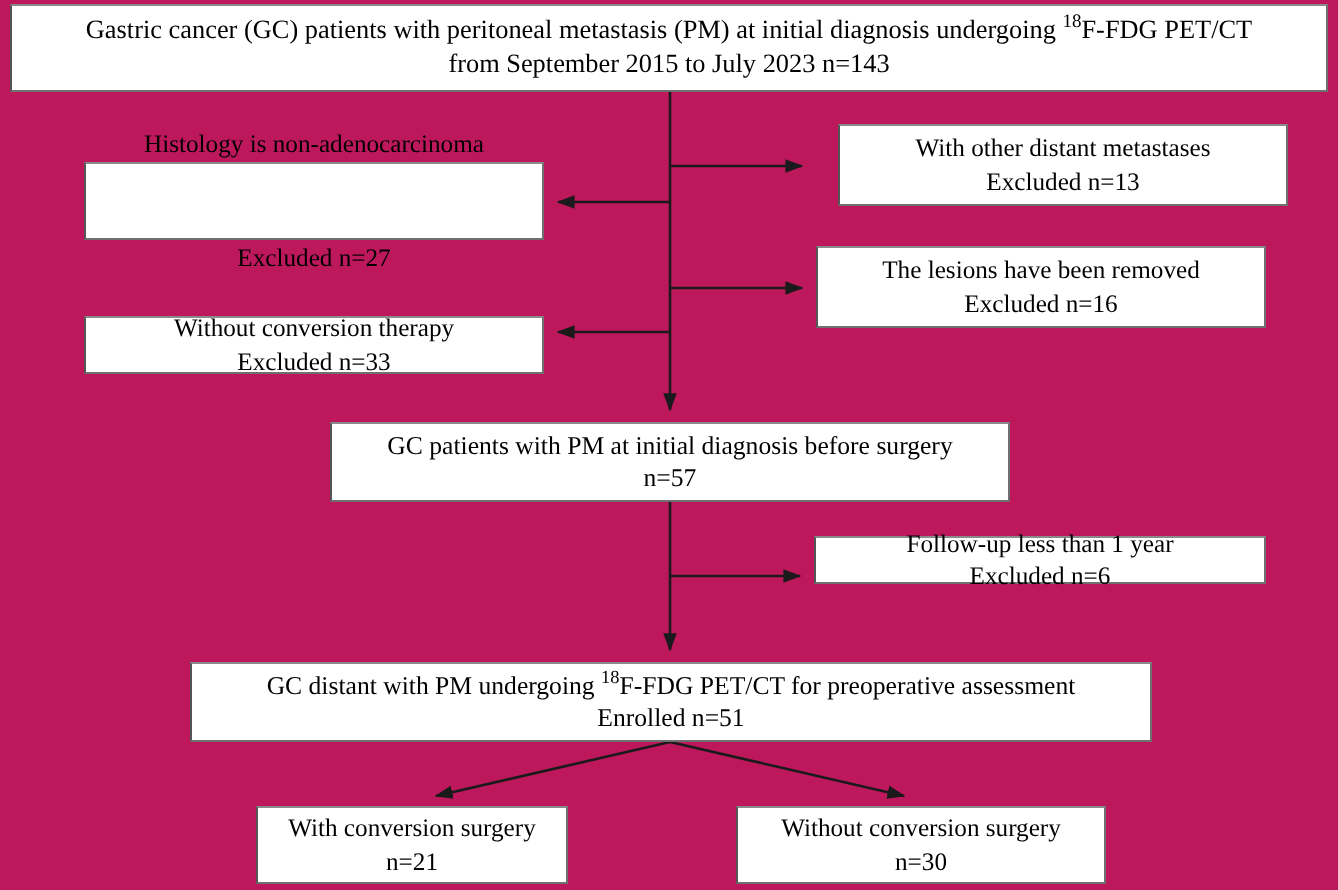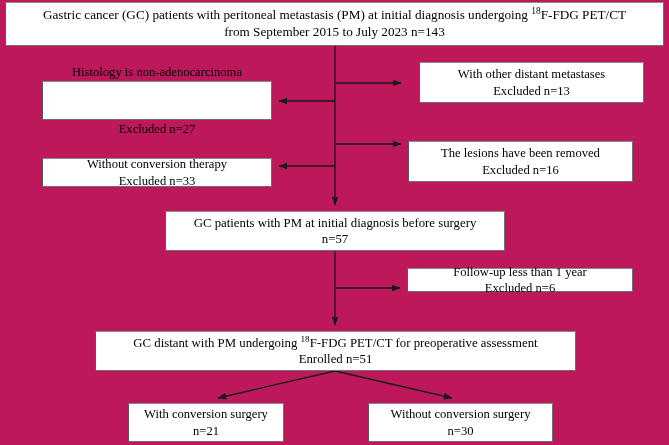--- a/index.html
+++ b/index.html
@@ -47,21 +47,21 @@
     font-size: 0.72em;
     vertical-align: super;
     line-height: 0;
   }
 
   
   #node-top        { left: 5px;   top: 2px;   width: 659px; height: 44px;  font-size: 13.2px; }
   #node-ex-histology { left: 42px;  top: 81px;  width: 230px; height: 39px; font-size: 12.6px; gap: 40px; }
   #node-ex-noconv   { left: 42px;  top: 158px; width: 230px; height: 29px; font-size: 12.6px; }
   #node-ex-distant  { left: 408px; top: 62px;  width: 225px; height: 41px; font-size: 12.6px; margin-left: 11px; }
-  #node-ex-removed  { left: 408px; top: 141px; width: 225px; height: 41px; font-size: 12.6px; }
+  #node-ex-removed  { left: 408px; top: 123px; width: 225px; height: 41px; font-size: 12.6px; }
   #node-before-surgery { left: 165px; top: 211px; width: 340px; height: 40px; font-size: 12.8px; }
   #node-ex-followup { left: 407px; top: 268px; width: 226px; height: 24px; font-size: 12.6px; }
   #node-enrolled    { left: 95px;  top: 331px; width: 481px; height: 40px; font-size: 12.8px; }
   #node-with-surgery    { left: 128px; top: 403px; width: 156px; height: 39px; font-size: 12.6px; }
   #node-without-surgery { left: 368px; top: 403px; width: 185px; height: 39px; font-size: 12.6px; }
 </style>
 </head>
 <body>
 
 <div id="canvas">

